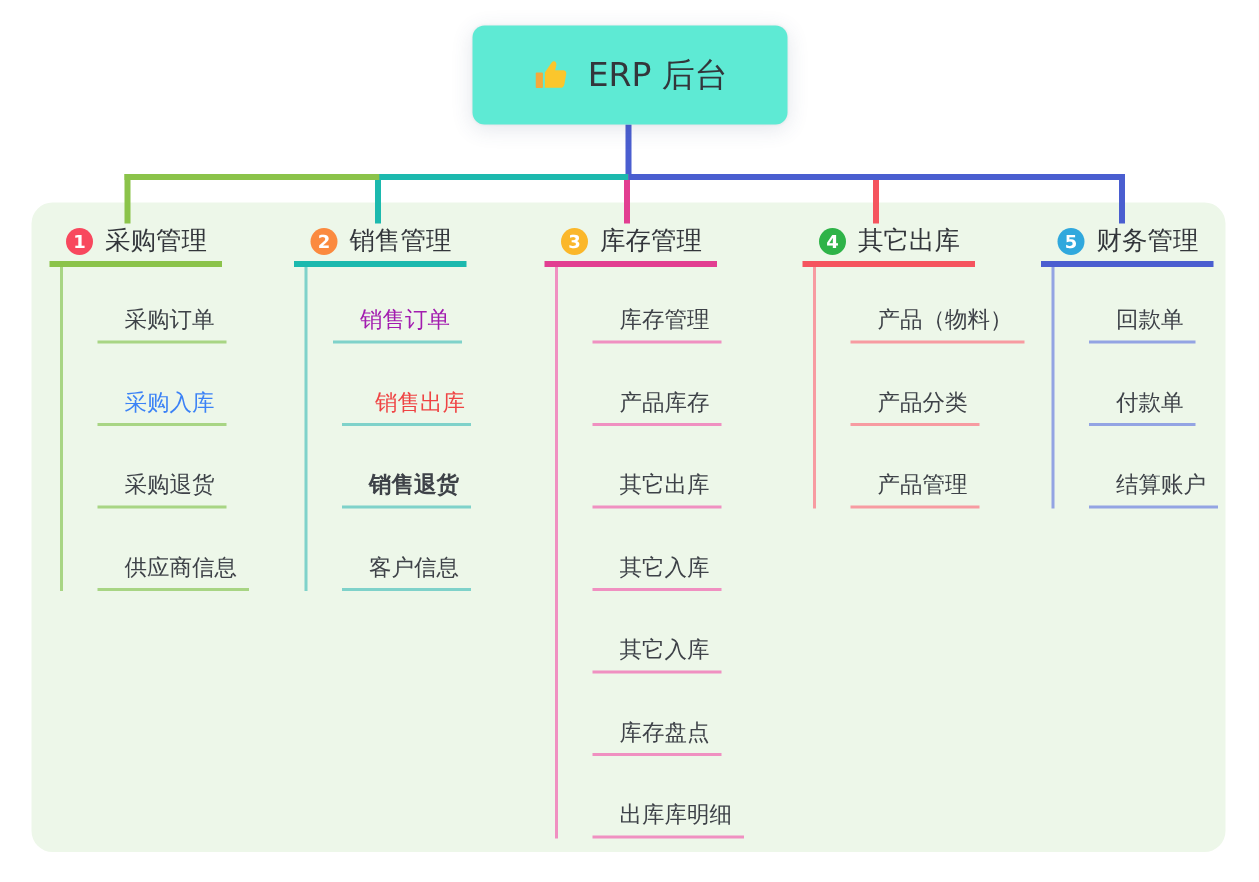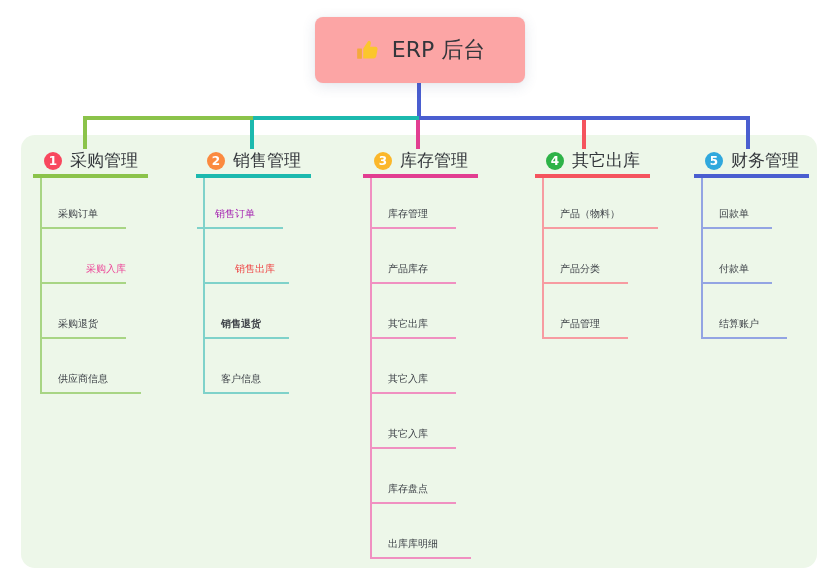--- a/index.html
+++ b/index.html
@@ -1,37 +1,37 @@
 <!DOCTYPE html>
 <html><head>
 <meta charset="utf-8">
 <style>
   html,body{margin:0;padding:0;background:#fff;}
   .canvas{position:relative;width:839px;height:588px;background:#ffffff;
           font-family:"DejaVu Sans",sans-serif;overflow:hidden;}
   .panel{position:absolute;left:21px;top:135px;width:796px;height:433px;
          border-radius:14px;}
   .root-node{position:absolute;left:315px;top:17px;width:210px;height:66px;
-             background:#fca5a5;border-radius:8px;
+             background:#5eead4;border-radius:8px;
              box-shadow:0 3px 14px rgba(60,80,120,.14),0 0 2px rgba(0,0,0,.05);
              display:flex;align-items:center;justify-content:center;gap:11px;
              font-size:22px;font-weight:500;}
   .hseg{position:absolute;top:116px;height:4px;}
   .vdrop{position:absolute;width:4px;}
   .branch-header{position:absolute;top:147px;height:31px;width:115px;
                  box-sizing:border-box;border-bottom:4px solid;
                  display:flex;align-items:center;gap:8px;padding-left:11px;
                  font-size:17px;font-weight:500;white-space:nowrap;cursor:pointer;}
   .badge{width:18px;height:18px;border-radius:50%;color:#fff;font-size:12px;
          font-weight:700;display:flex;align-items:center;justify-content:center;
          flex:0 0 18px;line-height:1;}
   .spine{position:absolute;width:2px;top:178px;}
   .child-node{position:absolute;height:28px;line-height:25px;box-sizing:border-box;
-              border-bottom:2px solid;padding-left:18px;font-size:10px;
-              white-space:nowrap;cursor:pointer;}
+              border-bottom:2px solid;padding-left:18px;font-size:15px;
+              white-space:nowrap;cursor:pointer;margin-left:25px;}
 </style>
 </head>
 <body>
 
 <div class="canvas" style="background: rgb(255, 255, 255);">
   <div class="panel" id="panel" style="background: rgb(237, 247, 233);"></div>
 
   <div id="connectors">
       <div class="vdrop" style="left: 417px; top: 83px; height: 37px; background: rgb(74, 94, 208);"></div>
       <div class="vdrop" style="left: 83px; top: 116px; height: 33px; background: rgb(139, 195, 74);"></div>
@@ -54,21 +54,21 @@
     <span id="root-title">ERP 后台</span>
   </div>
 
   <div id="branches">
       <div class="spine" style="left: 40px; height: 216px; background: rgb(168, 213, 132);"></div>
       <div class="branch-header" style="left: 33px; border-bottom-color: rgb(139, 195, 74); color: rgb(51, 54, 59);">
         <span class="badge" style="background: rgb(248, 72, 94);">1</span>
         <span>采购管理</span>
       </div>
       <div class="child-node" style="left: 40px; top: 201px; width: 86px; border-bottom-color: rgb(168, 213, 132); color: rgb(62, 66, 72);">采购订单</div>
-      <div class="child-node" style="left: 40px; top: 256px; width: 86px; border-bottom-color: rgb(168, 213, 132); color: #ec4899; text-align: right;">采购入库</div>
+      <div class="child-node" style="left: 40px; top: 256px; width: 86px; border-bottom-color: rgb(168, 213, 132); color: #3b82f6;">采购入库</div>
       <div class="child-node" style="left: 40px; top: 311px; width: 86px; border-bottom-color: rgb(168, 213, 132); color: rgb(62, 66, 72);">采购退货</div>
       <div class="child-node" style="left: 40px; top: 366px; width: 101px; border-bottom-color: rgb(168, 213, 132); color: rgb(62, 66, 72);">供应商信息</div>
       <div class="spine" style="left: 203px; height: 216px; background: rgb(127, 210, 202);"></div>
       <div class="branch-header" style="left: 196px; border-bottom-color: rgb(28, 185, 174); color: rgb(51, 54, 59);">
         <span class="badge" style="background: rgb(251, 138, 63);">2</span>
         <span>销售管理</span>
       </div>
       <div class="child-node" style="left: 197px; top: 201px; width: 86px; border-bottom-color: rgb(127, 210, 202); color: #a21caf;">销售订单</div>
       <div class="child-node" style="left: 203px; top: 256px; width: 86px; border-bottom-color: rgb(127, 210, 202); color: #ef4444; text-align: center;">销售出库</div>
       <div class="child-node" style="left: 203px; top: 311px; width: 86px; border-bottom-color: rgb(127, 210, 202); color: rgb(62, 66, 72); font-weight: bold;">销售退货</div>

